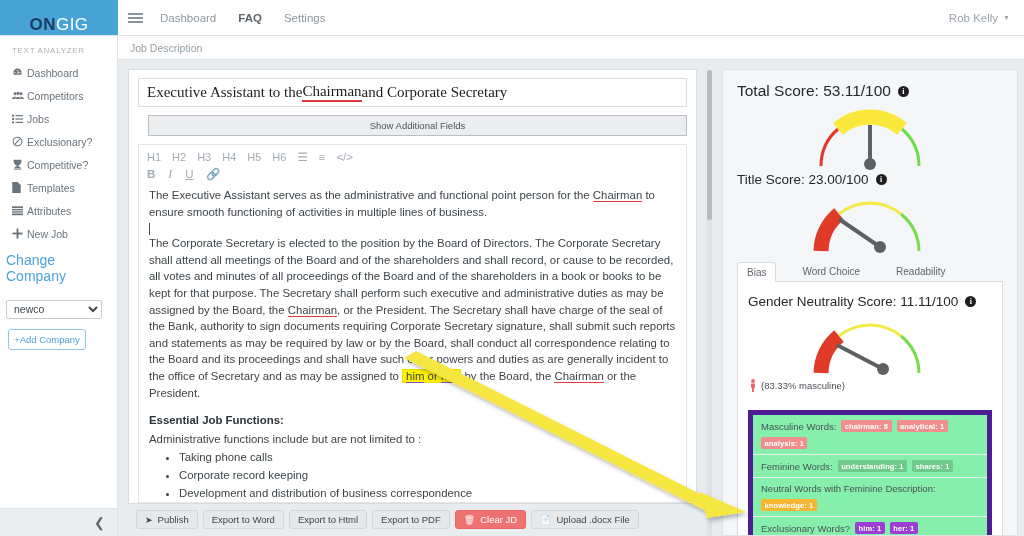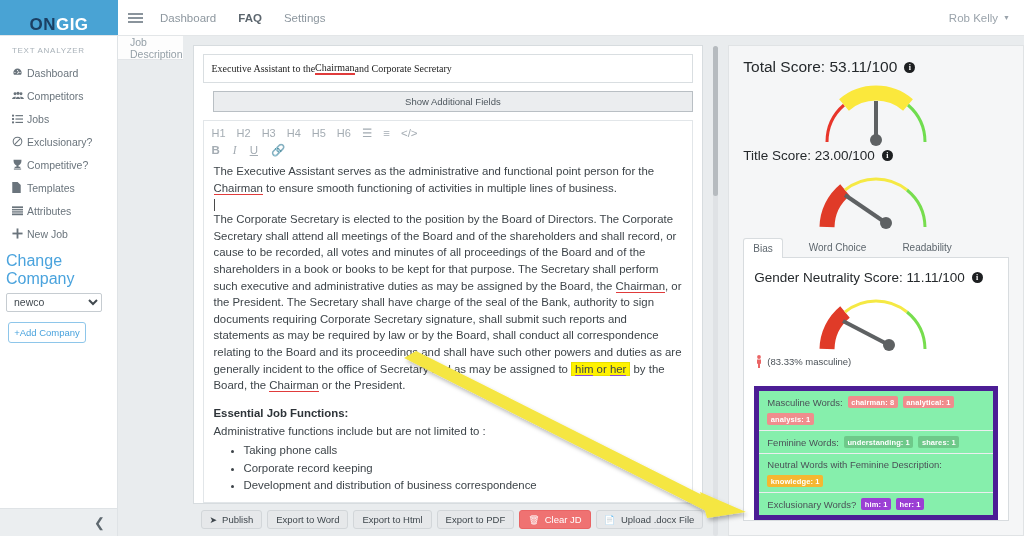--- a/index.html
+++ b/index.html
@@ -10,21 +10,21 @@
     overflow: hidden;
   }
   #app { position: relative; width: 1024px; height: 536px; display: flex; flex-direction: column; }
 
   
   .topbar { height: 36px; display: flex; align-items: stretch; background: #ffffff;
             border-bottom: 1px solid #e3e6e8; flex: 0 0 36px; }
   .logo { width: 118px; background: #49a3d4; display: flex; align-items: flex-end;
           justify-content: center; letter-spacing: .5px; }
   .logo .on { color: #1b3f63; font-weight: bold; font-size: 17px; }
-  .logo .gig { color: #ffffff; font-weight: bold; font-size: 17px; }
+  .logo .gig { color: #ffffff; font-weight: normal; font-size: 17px; }
   .burger { width: 34px; display: flex; align-items: center; justify-content: center; cursor: pointer; }
   .burger span { display: block; width: 15px; height: 2px; background: #8a949c; margin: 2px 0; }
   .topnav { display: flex; align-items: center; gap: 22px; margin-left: 8px; }
   .topnav a { font-size: 11.5px; color: #8d979f; text-decoration: none; cursor: pointer; }
   .topnav a.bold { color: #5c666e; font-weight: bold; }
   .topspacer { flex: 1; }
   .userbox { display: flex; align-items: center; padding-right: 14px; font-size: 11.5px; color: #9aa3ab; cursor: pointer; }
   .caret { margin-left: 5px; font-size: 7px; color: #9aa3ab; }
 
   
@@ -33,47 +33,47 @@
   
   .sidebar { width: 118px; background: #ffffff; border-right: 1px solid #dfe3e6;
              display: flex; flex-direction: column; flex: 0 0 118px; }
   .side-head { font-size: 8px; letter-spacing: .7px; color: #a9b2b9; padding: 10px 0 6px 12px; }
   .side-items { flex: 1; }
   .side-item { display: flex; align-items: center; padding: 5.5px 0 5.5px 12px;
                font-size: 10.5px; color: #6a747c; cursor: pointer; }
   .side-item .ic { width: 15px; flex: 0 0 15px; color: #6a747c; font-size: 10px;
                    display: inline-flex; align-items: center; }
   .side-item .ic svg { display:block; }
-  .side-link { font-size: 16px; color: #4aa3dd; padding: 7px 0 4px 6px; cursor: pointer; }
+  .side-link { font-size: 14px; color: #4aa3dd; padding: 7px 0 15px 6px; cursor: pointer; }
   .side-select { margin: 0 8px 0 6px; }
   .side-select select { width: 96px; height: 19px; font-size: 10.5px; color: #41494f;
                         border: 1px solid #c6ccd1; border-radius: 2px; background: #fff;
                         font-family: "Liberation Sans", sans-serif; padding-left: 3px; }
   .addbtn { margin: 10px 0 0 8px; width: 78px; height: 21px; border: 1px solid #8ec6ea;
             border-radius: 3px; background: #fff; color: #4aa3dd; font-size: 9.5px;
             display: flex; align-items: center; justify-content: center; cursor: pointer;
             font-family: "Liberation Sans", sans-serif; }
   .side-foot { height: 28px; background: #ebeef0; border-top: 1px solid #dfe3e6;
                display: flex; align-items: center; justify-content: flex-end; padding-right: 12px;
                cursor: pointer; color: #5e686f; font-size: 13px; }
 
   
-  .main { flex: 1; display: flex; flex-direction: row; min-width: 0; background: #e9ecee; }
+  .main { flex: 1; display: flex; flex-direction: column; min-width: 0; background: #e9ecee; }
   .crumbbar { height: 24px; background: #fdfdfd; border-bottom: 1px solid #e2e5e8;
               display: flex; align-items: center; padding-left: 12px; flex: 0 0 24px; }
   .crumbbar span { font-size: 10.5px; color: #95a0a8; }
   .workspace { flex: 1; display: flex; min-height: 0; padding: 9px 6px 0 10px; gap: 8px; }
 
   
   .editorcol { flex: 1; display: flex; flex-direction: column; min-width: 0; }
   .editorcard { background: #fff; border: 1px solid #d7dcdf; flex: 1; display: flex;
                 flex-direction: column; min-height: 0; }
   .title-input { margin: 8px 9px 0 9px; border: 1px solid #d9dee1; height: 29px;
                  display: flex; align-items: center; padding: 0 8px;
-                 font-family: "Liberation Serif", serif; font-size: 10px; color: #1d1d1d; }
+                 font-family: "Liberation Serif", serif; font-size: 15px; color: #1d1d1d; }
   .title-input .flag { border-bottom: 2px solid #e03b3b; }
   .show-fields { margin: 8px 9px 0 19px; height: 21px; background: #ebedef;
                  border: 1px solid #b9bfc4; display: flex; align-items: center;
                  justify-content: center; font-size: 9.5px; color: #4d565d; cursor: pointer; }
   .editbox { margin: 8px 9px 0 9px; border: 1px solid #e2e6e9; flex: 1;
              display: flex; flex-direction: column; min-height: 0; }
   .tbrow { display: flex; align-items: center; gap: 11px; padding: 5px 8px 0 8px; color: #a4acb3; }
   .tbrow.r2 { padding-top: 3px; padding-bottom: 3px; gap: 13px; }
   .tbrow span { font-size: 11.5px; cursor: pointer; }
   .tbrow .hx { font-size: 11px; }

